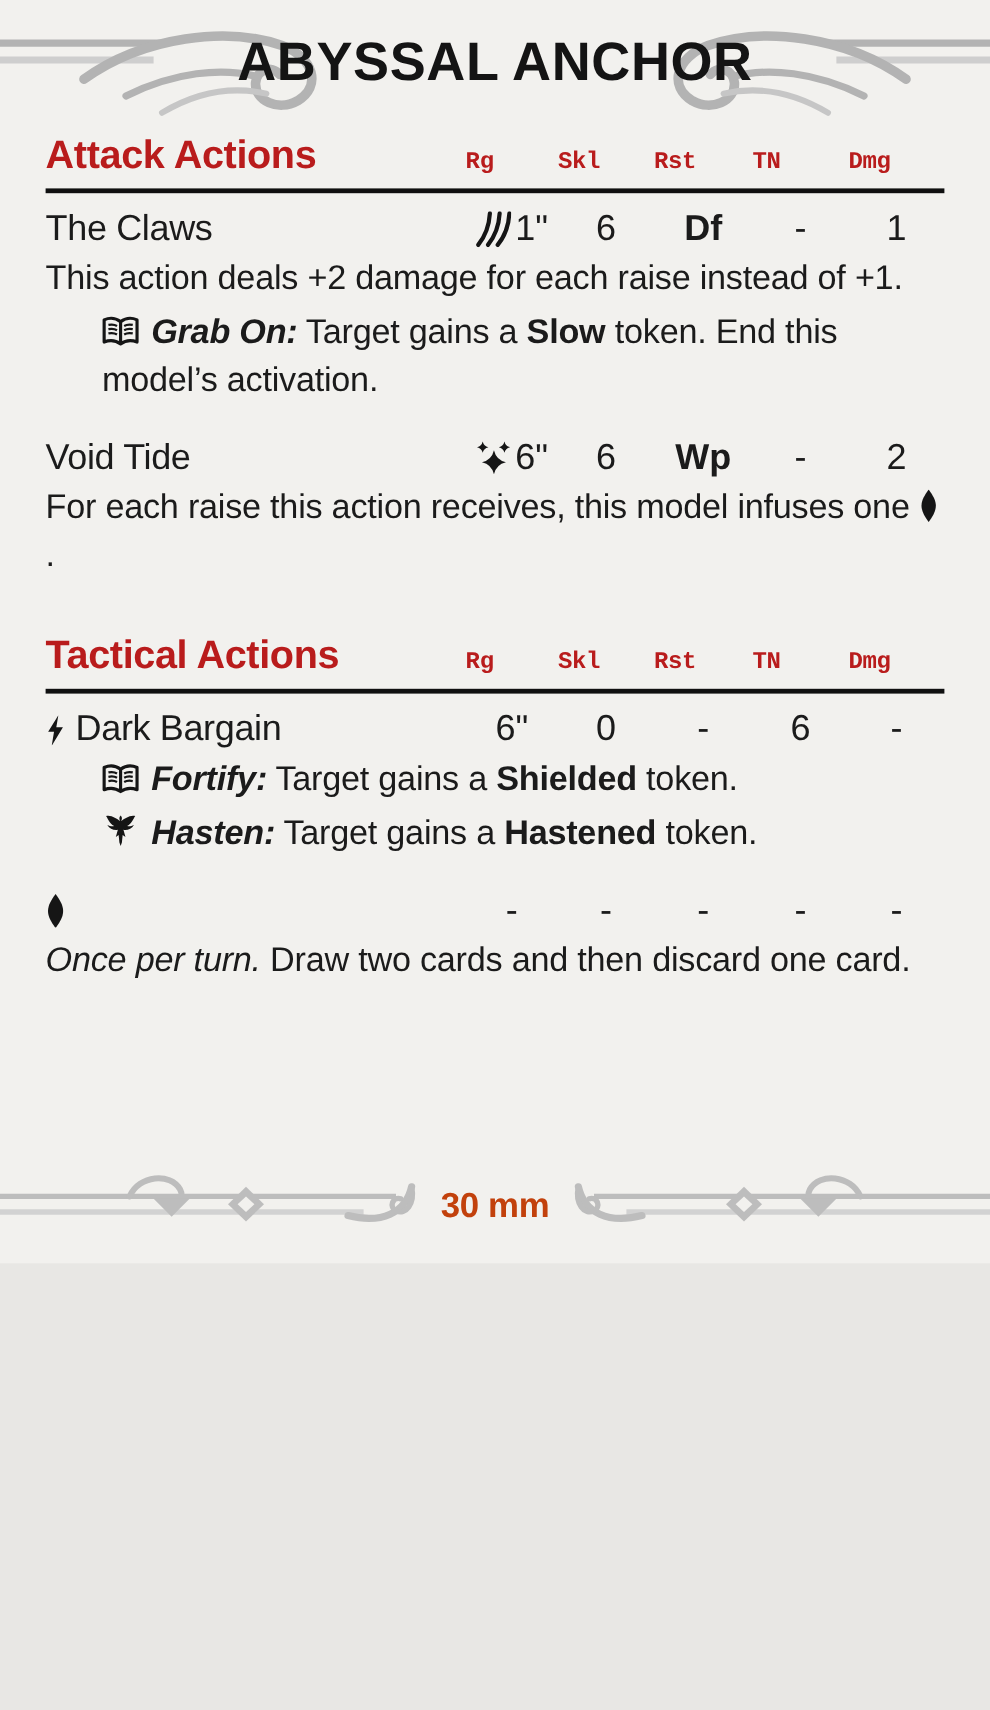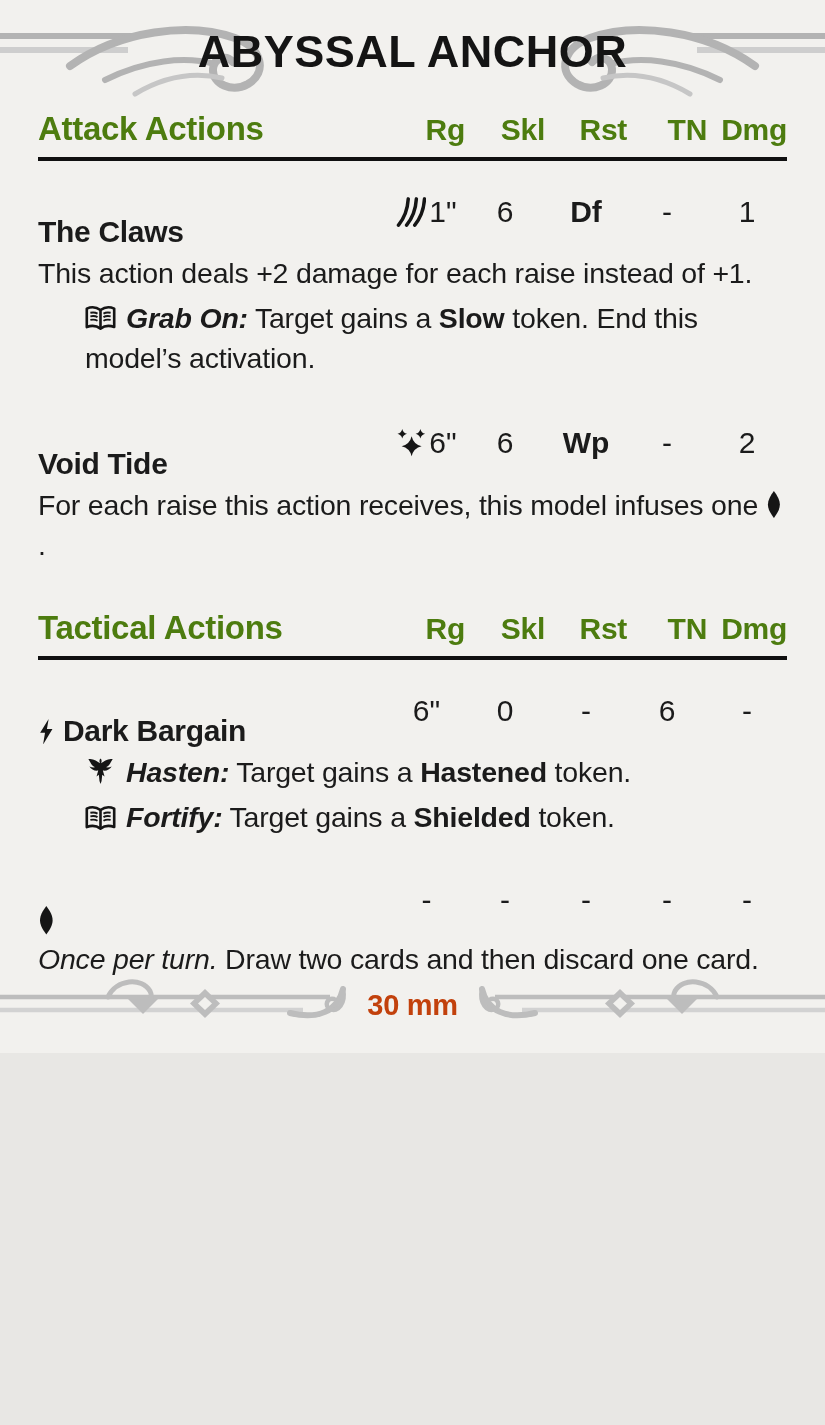--- a/index.html
+++ b/index.html
@@ -21,31 +21,31 @@
     text-align:center;
     font-size:45px;font-weight:800;letter-spacing:.5px;
     color:#141414;z-index:2;
   }
   
   .content{padding:0 38px;}
   .action-section{margin-top:6px;}
   .action-section + .action-section{margin-top:44px;}
   .sec-head{
     display:grid;grid-template-columns:1fr 77px 80px 82px 80px 80px;
-    align-items:baseline;color:#4d7c0f;font-weight:700;
+    align-items:baseline;color:#b91c1c;font-weight:700;
   }
   .sec-title{margin:0;font-size:33px;letter-spacing:-.3px;font-weight:800;}
-  .sec-head .col{font-size:30px;text-align:right;letter-spacing:-.3px;}
+  .sec-head .col{font-size:20px;text-align:left;letter-spacing:-.3px;font-family:Liberation Mono, monospace;}
   .rule{border-top:4px solid #101010;margin:9px 0 13px;}
   .action{margin-bottom:27px;}
   .action-row{
     display:grid;grid-template-columns:1fr 77px 80px 82px 80px 80px;
     align-items:center;font-size:30px;margin-bottom:5px;
   }
-  .a-name{font-weight:700;display:flex;align-items:center;gap:8px;letter-spacing:-.3px;margin-top:41px;}
+  .a-name{font-weight:400;display:flex;align-items:center;gap:8px;letter-spacing:-.3px;}
   .a-stat{display:flex;justify-content:center;align-items:center;gap:3px;}
   .desc{font-size:28.5px;line-height:1.40;margin:0;letter-spacing:-.2px;}
   .trigger{font-size:28.5px;line-height:1.40;padding-left:47px;margin-top:5px;letter-spacing:-.2px;}
   .t-name{font-weight:800;margin-right:7px;}
   
   .icn{display:inline-flex;align-items:center;color:#151515;vertical-align:-0.12em;}
   .icn svg{height:1em;width:auto;display:block;}
   .icn.i-lightning svg{height:.85em;}
   .icn.i-book svg{height:.92em;}
   .icn.i-soulstone svg{height:.95em;}
@@ -200,33 +200,33 @@
             <div class="a-stat stat-rst">
               <span>-</span>
             </div>
             <div class="a-stat stat-tn">
               <span>6</span>
             </div>
             <div class="a-stat stat-dmg">
               <span>-</span>
             </div>
           </div>
-          <div class="trigger"><span class="icn i-raven">
-              <svg viewBox="0 0 24 22" fill="currentColor">
-                <path d="M12 1.2 C11 2 10.9 3.6 11.7 4.8 C9.4 3.4 6.2 0.8 2.6 1.6 C4.2 3.8 4.6 6.4 7.8 8 C6.2 8.3 5 8 3.4 7.3 C5 9.8 7.6 10.9 10.2 10.4 L8.9 15 L10.7 13.7 L11.2 18.6 L12 20.8 L12.8 18.6 L13.3 13.7 L15.1 15 L13.8 10.4 C16.4 10.9 19 9.8 20.6 7.3 C19 8 17.8 8.3 16.2 8 C19.4 6.4 19.8 3.8 21.4 1.6 C17.8 0.8 14.6 3.4 12.3 4.8 C13.1 3.6 13 2 12 1.2 Z"></path>
-              </svg>
-            </span><b class="t-name"><i>Hasten:</i></b><span>Target gains a </span><b>Hastened</b><span> token.</span></div>
           <div class="trigger"><span class="icn i-book">
               <svg viewBox="0 0 26 22" fill="none" stroke="currentColor">
                 <path d="M1.5 3 C5.5 1.2 10 2 13 4.2 C16 2 20.5 1.2 24.5 3 L24.5 18.5 C20.5 17 16 17.6 13 19.8 C10 17.6 5.5 17 1.5 18.5 Z" stroke-width="2.2" stroke-linejoin="round"></path>
                 <path d="M13 4.2 L13 19.8" stroke-width="2.2"></path>
                 <path d="M4.5 6.5 C7 6 9 6.3 10.5 7.2 M4.5 9.5 C7 9 9 9.3 10.5 10.2 M4.5 12.5 C7 12 9 12.3 10.5 13.2" stroke-width="1.6"></path>
                 <path d="M21.5 6.5 C19 6 17 6.3 15.5 7.2 M21.5 9.5 C19 9 17 9.3 15.5 10.2 M21.5 12.5 C19 12 17 12.3 15.5 13.2" stroke-width="1.6"></path>
               </svg>
             </span><b class="t-name"><i>Fortify:</i></b><span>Target gains a </span><b>Shielded</b><span> token.</span></div>
+          <div class="trigger"><span class="icn i-raven">
+              <svg viewBox="0 0 24 22" fill="currentColor">
+                <path d="M12 1.2 C11 2 10.9 3.6 11.7 4.8 C9.4 3.4 6.2 0.8 2.6 1.6 C4.2 3.8 4.6 6.4 7.8 8 C6.2 8.3 5 8 3.4 7.3 C5 9.8 7.6 10.9 10.2 10.4 L8.9 15 L10.7 13.7 L11.2 18.6 L12 20.8 L12.8 18.6 L13.3 13.7 L15.1 15 L13.8 10.4 C16.4 10.9 19 9.8 20.6 7.3 C19 8 17.8 8.3 16.2 8 C19.4 6.4 19.8 3.8 21.4 1.6 C17.8 0.8 14.6 3.4 12.3 4.8 C13.1 3.6 13 2 12 1.2 Z"></path>
+              </svg>
+            </span><b class="t-name"><i>Hasten:</i></b><span>Target gains a </span><b>Hastened</b><span> token.</span></div>
         </article>
         <article class="action">
           <div class="action-row">
             <div class="a-name">
               <span class="icn i-soulstone">
                 <svg viewBox="0 0 14 24" fill="currentColor">
                   <path d="M7 0 C10.2 4.5 12.3 8 12.3 12 C12.3 16 10.2 19.5 7 24 C3.8 19.5 1.7 16 1.7 12 C1.7 8 3.8 4.5 7 0 Z"></path>
                 </svg>
               </span>
             </div>

